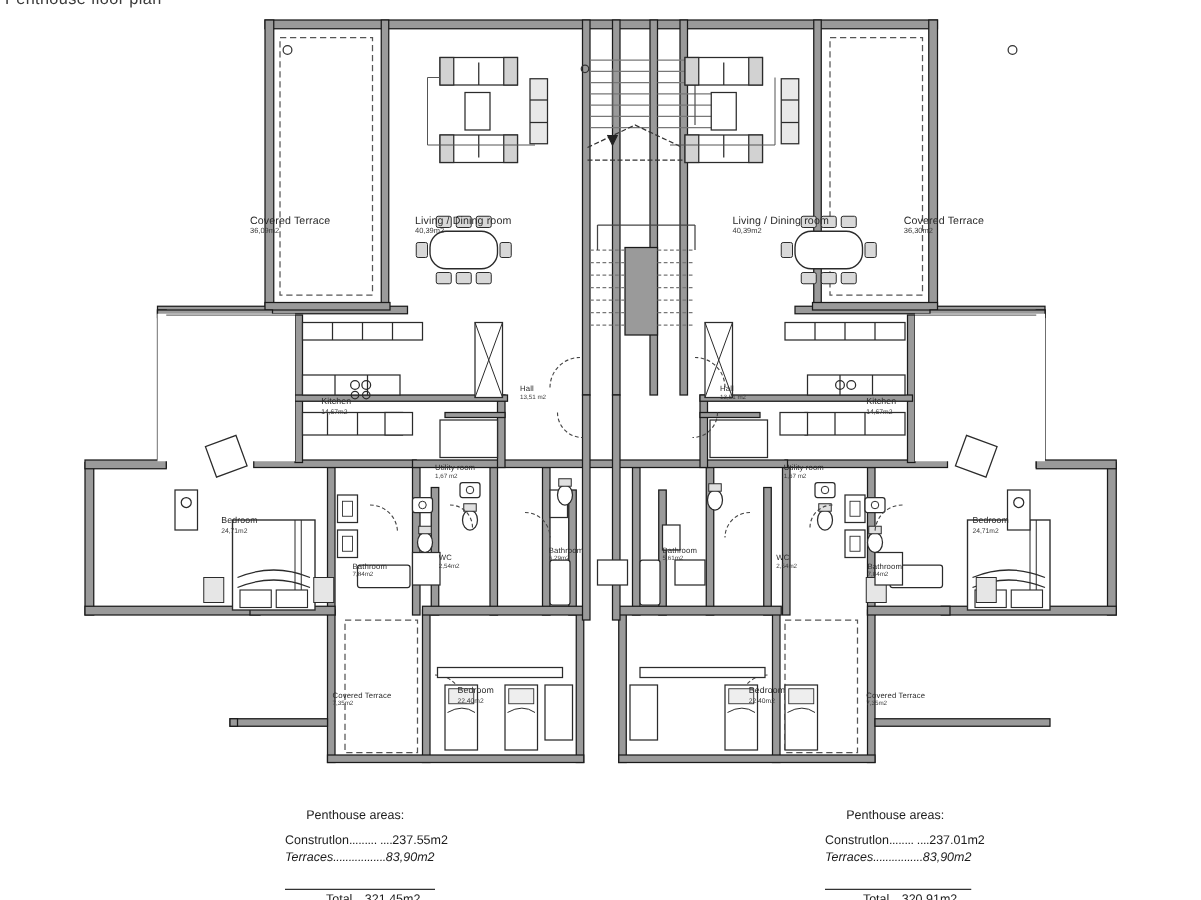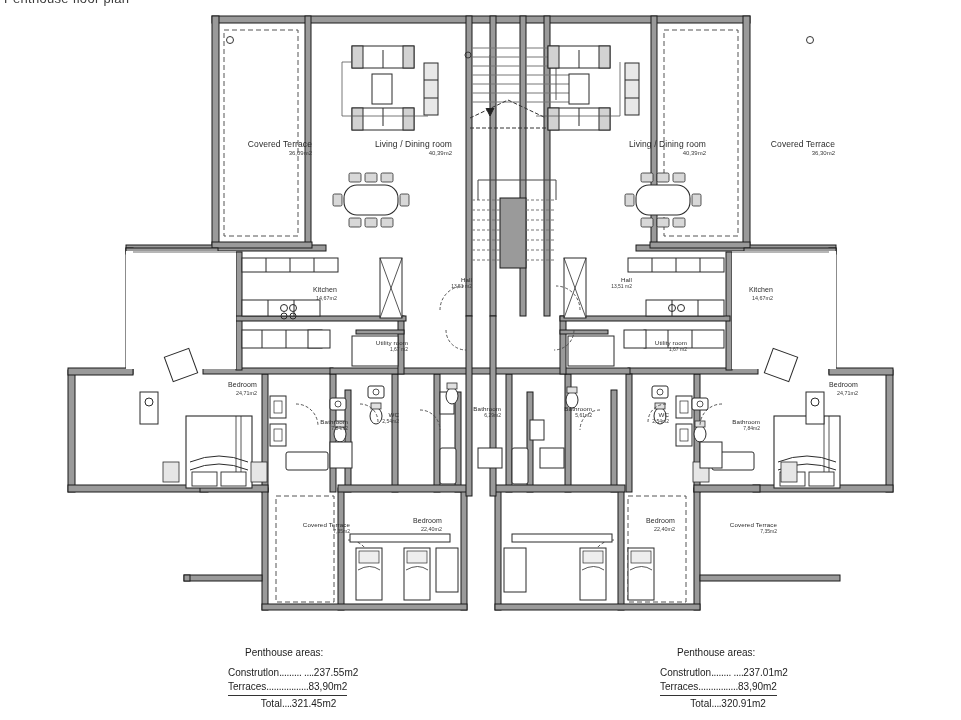--- a/index.html
+++ b/index.html
@@ -2,34 +2,34 @@
 <html><head>
 <meta charset="utf-8">
 <style>
   html,body{margin:0;padding:0;background:#ffffff;}
   body{width:961px;height:720px;overflow:hidden;
        font-family:"Liberation Sans", sans-serif;color:#111;}
   #stage{position:relative;width:961px;height:720px;background:#fff;}
   svg#plan{position:absolute;left:0;top:0;}
 
   
-  .lbl{position:absolute;text-align:right;line-height:1.15;
-       color:#2a2a2a;pointer-events:none;white-space:nowrap;}
+  .lbl{position:absolute;text-align:left;line-height:1.15;
+       color:#2a2a2a;pointer-events:none;white-space:nowrap;margin-top:32px;}
   .lbl .nm{display:block;font-size:8.5px;letter-spacing:.1px;}
   .lbl .ar{display:block;font-size:6px;color:#3a3a3a;margin-top:.5px;}
   .lbl.sm .nm{font-size:7px;}
   .lbl.sm .ar{font-size:5.4px;}
   .lbl.xs .nm{font-size:6.2px;}
   .lbl.xs .ar{font-size:5px;}
 
   
   .areas{position:absolute;font-size:10px;color:#1c1c1c;line-height:1.45;}
   .areas .ttl{font-size:10px;margin-bottom:5px;padding-left:17px;}
   .areas .row{white-space:nowrap;}
-  .areas .row.u{border-bottom:1px solid #333;display:inline-block;padding-bottom:0px;}
+  .areas .row.u{border-bottom:1px solid #333;display:inline-block;padding-bottom:16px;font-style:italic;}
   .areas .tot{text-align:right;padding-right:22px;margin-top:1px;}
   .dots{letter-spacing:-0.3px;}
 
   
   #topcap{position:absolute;left:4px;top:-9px;font-size:13px;
           color:#3b3b3b;letter-spacing:.3px;white-space:nowrap;}
 </style>
 </head>
 <body>
 

